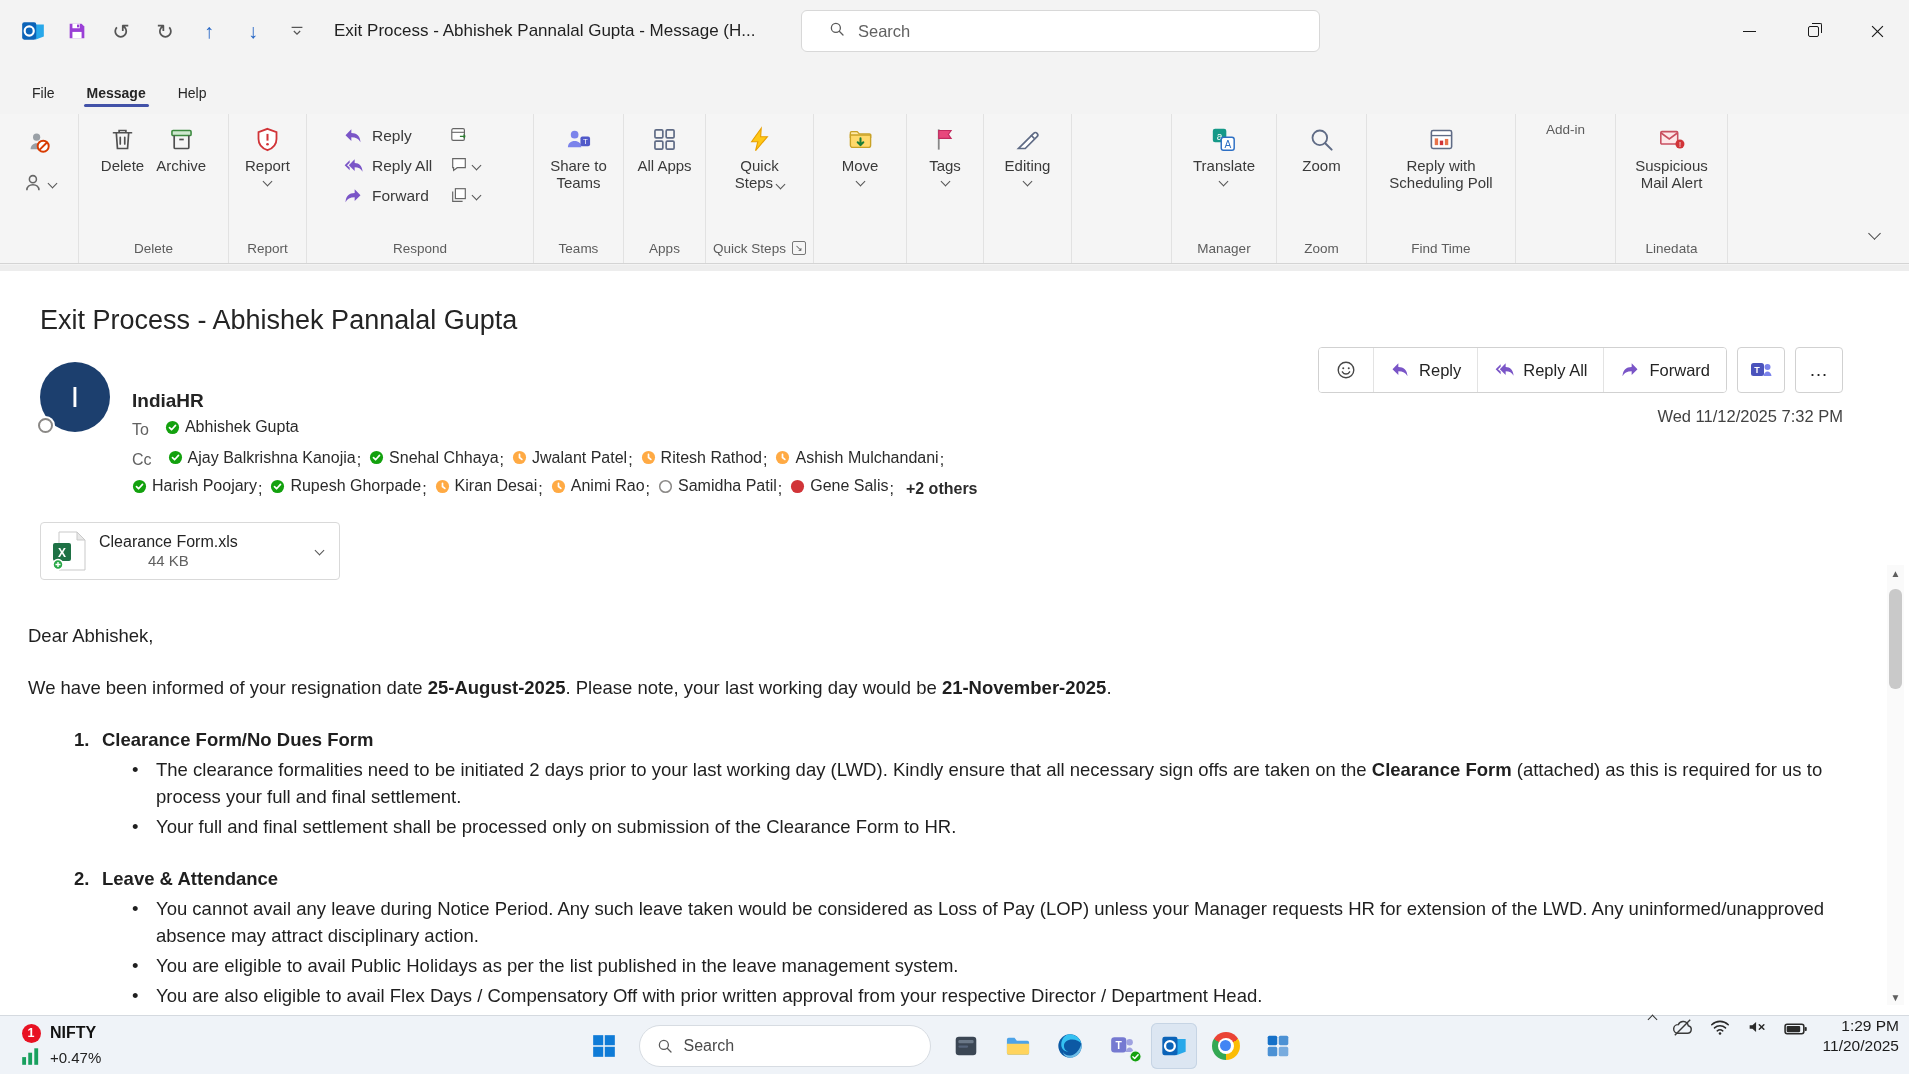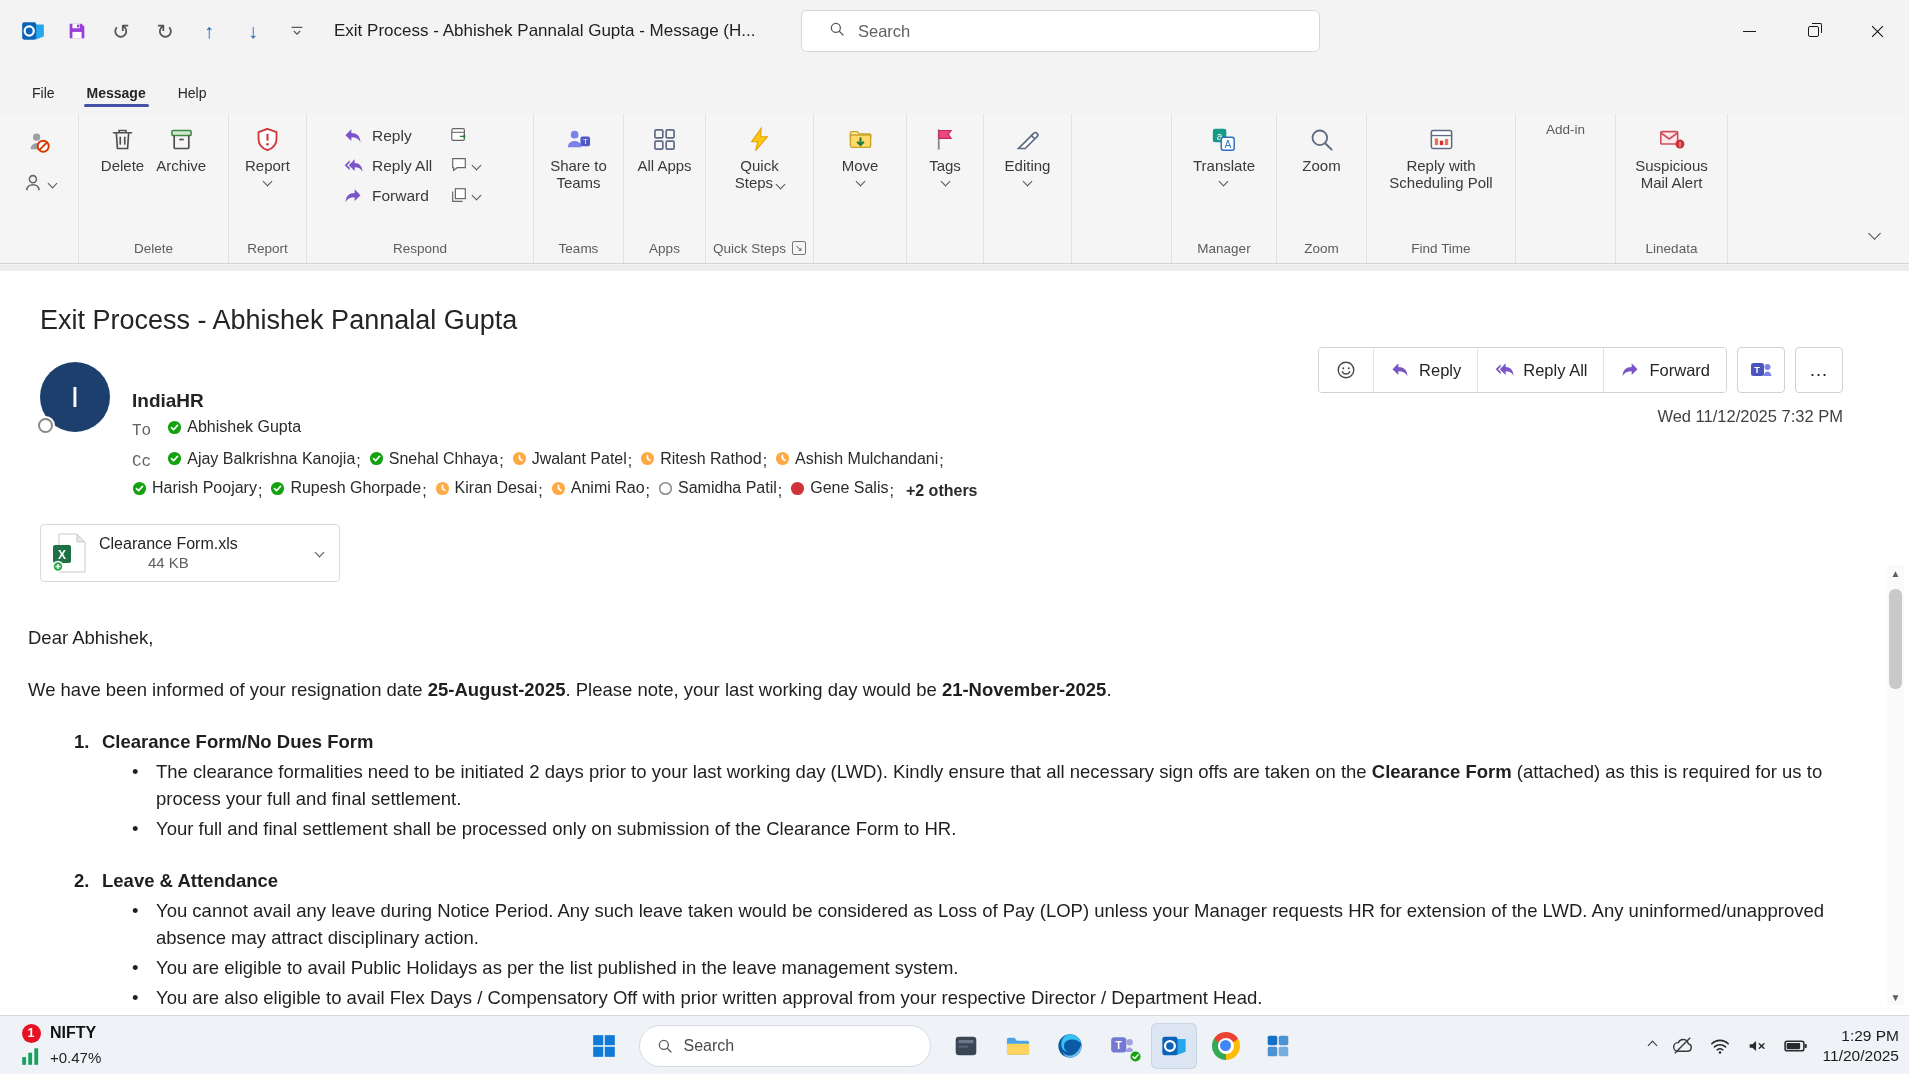--- a/index.html
+++ b/index.html
@@ -50,21 +50,21 @@
 
   
   .content { position:absolute; top:265px; left:0; right:0; bottom:59px; background:#fff; overflow:hidden; border-top:6px solid #ededed; }
   .subject { font-size:27px; font-weight:500; color:#242424; margin:34px 0 0 40px; }
   .msg-header { display:flex; margin:26px 0 0 40px; position:relative; }
   .avatar { width:70px; height:70px; border-radius:50%; background:#1c3f6e; color:#fff; font-size:30px; display:flex; align-items:center; justify-content:center; position:relative; flex:none; }
   .avatar-presence { position:absolute; left:-2px; bottom:-1px; width:15px; height:15px; border-radius:50%; background:#fff; border:2.5px solid #8a8886; box-shadow:0 0 0 2px #fff; }
   .addr { margin-left:22px; max-width:920px; }
   .sender { font-size:19px; font-weight:bold; color:#242424;margin-top:28px; }
   .addr-row { font-size:16px; color:#2b2b2b; line-height:26px; margin-top:2px; }
-  .addr-label { color:#616161; margin-right:16px;font-family:Liberation Mono, monospace; }
+  .addr-label { color:#616161; margin-right:16px; }
   .recip { display:inline-flex; align-items:center; gap:5px; }
   .recip svg { flex:none; }
   .recip-sep { margin:0 8px 0 1px; }
   .cc-overflow { font-weight:bold; margin-left:4px; }
   .header-right { position:absolute; right:66px; top:-15px; display:flex; flex-direction:column; align-items:flex-end; gap:14px; }
   .action-row { display:flex; align-items:center; gap:10px; }
   .seg { display:flex; border:1px solid #d1d1d1; border-radius:4px; background:#fff; overflow:hidden; }
   .seg > button { display:flex; align-items:center; gap:9px; padding:0 16px; height:44px; background:#fff; border:none; border-left:1px solid #e3e3e3; font-size:16.5px; color:#242424; }
   .seg > button:first-child { border-left:none; }
   .sq-btn { height:46px; min-width:48px; border:1px solid #d1d1d1; border-radius:4px; background:#fff; display:flex; align-items:center; justify-content:center; font-size:19px; color:#242424; letter-spacing:1px; }
@@ -92,21 +92,21 @@
   
   .taskbar { position:absolute; left:0; right:0; bottom:0; height:59px; background:#eff3f8; border-top:1px solid #d5dae0; }
   .tb-widget { position:absolute; left:8px; top:4px; height:50px; display:grid; grid-template-columns:26px auto; grid-template-rows:24px 24px; column-gap:6px; align-items:center; padding:1px 10px; border-radius:6px; background:none; border:none; }
   .widget-badge { width:19px; height:19px; background:#e81123; color:#fff; border-radius:50%; font-size:12.5px; display:flex; align-items:center; justify-content:center; font-weight:bold; justify-self:center; }
   .widget-title { font-size:16px; font-weight:600; color:#111; text-align:left; }
   .widget-change { font-size:15px; color:#222; text-align:left; }
   .tb-center { position:absolute; left:0; right:0; top:0; height:59px; display:flex; align-items:center; justify-content:center; gap:6px; transform:translateX(-14px); }
   .tb-icon { width:46px; height:46px; border-radius:6px; display:flex; align-items:center; justify-content:center; border:none; background:transparent; position:relative; }
   .tb-icon.active { background:#dce6f2; box-shadow:inset 0 0 0 1px #c6d4e4; }
   .tb-search-pill { width:292px; height:42px; background:#fff; border:1px solid #d7dce2; border-radius:21px; display:flex; align-items:center; gap:10px; padding-left:16px; font-size:16px; color:#4a4a4a; margin:0 6px; }
-  .tb-tray { position:absolute; right:10px; top:0; height:59px; display:flex; align-items:center; gap:15px; }
+  .tb-tray { position:absolute; right:10px; top:0; height:59px; display:flex; align-items:flex-start; gap:15px; }
   .tray-btn { background:none; border:none; display:flex; align-items:center; justify-content:center; }
   .tb-clock { text-align:right; font-size:15.5px; color:#1a1a1a; line-height:20px; background:none; border:none; }
   .badge-check { position:absolute; right:3px; bottom:3px; }
   .chrome-disc { width:28px; height:28px; border-radius:50%; background:conic-gradient(from -60deg, #ea4335 0 120deg, #fbbc05 120deg 240deg, #34a853 240deg 360deg); position:relative; }
   .chrome-disc::before { content:""; position:absolute; inset:6px; border-radius:50%; background:#fff; }
   .chrome-disc::after { content:""; position:absolute; inset:8.5px; border-radius:50%; background:#4285f4; }
 </style>
 </head>
 <body>
 

